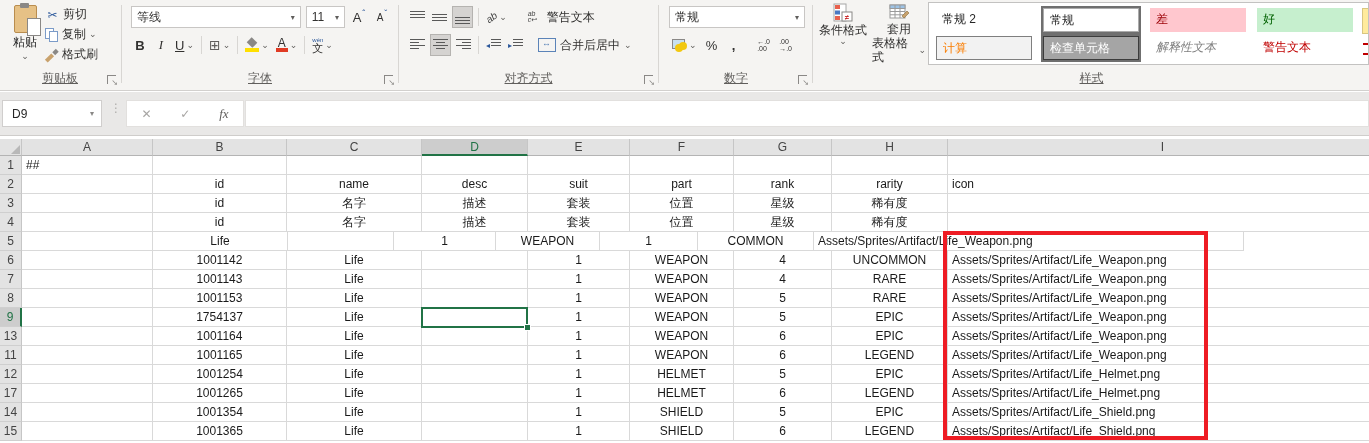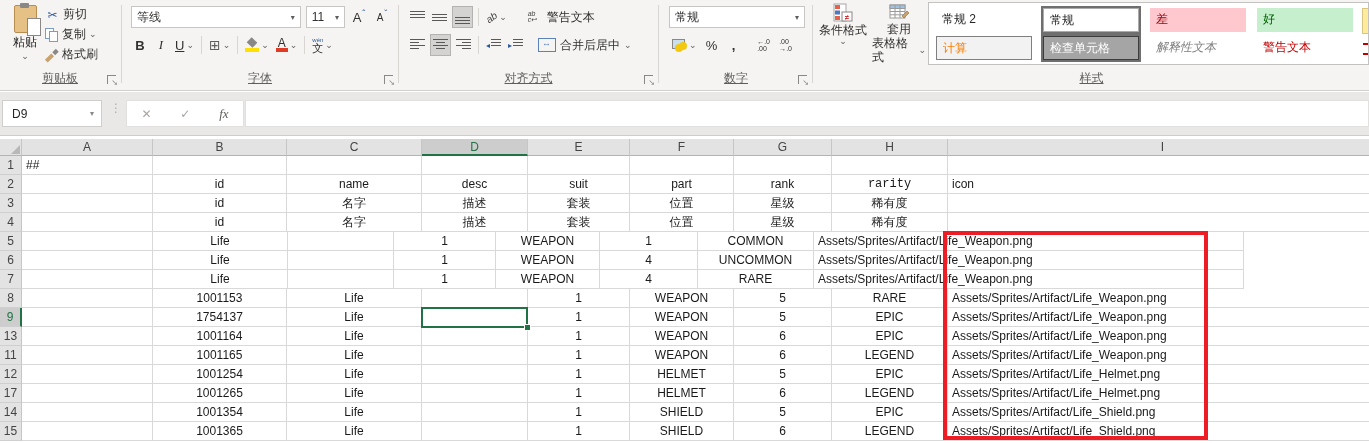--- a/index.html
+++ b/index.html
@@ -403,21 +403,21 @@
       </div>
       <div class="grow">
         <div class="grh">2</div>
         <div class="gc" style="width: 131px;"></div>
         <div class="gc" style="width: 134px;">id</div>
         <div class="gc" style="width: 135px;">name</div>
         <div class="gc" style="width: 106px;">desc</div>
         <div class="gc" style="width: 102px;">suit</div>
         <div class="gc" style="width: 104px;">part</div>
         <div class="gc" style="width: 98px;">rank</div>
-        <div class="gc" style="width: 116px; font-family: Liberation Mono, monospace;">rarity</div>
+        <div class="gc" style="width: 116px;">rarity</div>
         <div class="gc left" style="width: 430px;">icon</div>
       </div>
       <div class="grow">
         <div class="grh">3</div>
         <div class="gc" style="width: 131px;"></div>
         <div class="gc" style="width: 134px;">id</div>
         <div class="gc" style="width: 135px;">名字</div>
         <div class="gc" style="width: 106px;">描述</div>
         <div class="gc" style="width: 102px;">套装</div>
         <div class="gc" style="width: 104px;">位置</div>
@@ -444,31 +444,33 @@
         <div class="gc" style="width: 106px;"></div>
         <div class="gc" style="width: 102px;">1</div>
         <div class="gc" style="width: 104px;">WEAPON</div>
         <div class="gc" style="width: 98px;">1</div>
         <div class="gc" style="width: 116px;">COMMON</div>
         <div class="gc left" style="width: 430px;">Assets/Sprites/Artifact/Life_Weapon.png</div>
       </div>
       <div class="grow">
         <div class="grh">6</div>
         <div class="gc" style="width: 131px;"></div>
+        <div class="gc" style="width: 134px;">1001142</div>
         <div class="gc" style="width: 135px;">Life</div>
         <div class="gc" style="width: 106px;"></div>
         <div class="gc" style="width: 102px;">1</div>
         <div class="gc" style="width: 104px;">WEAPON</div>
         <div class="gc" style="width: 98px;">4</div>
         <div class="gc" style="width: 116px;">UNCOMMON</div>
         <div class="gc left" style="width: 430px;">Assets/Sprites/Artifact/Life_Weapon.png</div>
       </div>
       <div class="grow">
         <div class="grh">7</div>
         <div class="gc" style="width: 131px;"></div>
+        <div class="gc" style="width: 134px;">1001143</div>
         <div class="gc" style="width: 135px;">Life</div>
         <div class="gc" style="width: 106px;"></div>
         <div class="gc" style="width: 102px;">1</div>
         <div class="gc" style="width: 104px;">WEAPON</div>
         <div class="gc" style="width: 98px;">4</div>
         <div class="gc" style="width: 116px;">RARE</div>
         <div class="gc left" style="width: 430px;">Assets/Sprites/Artifact/Life_Weapon.png</div>
       </div>
       <div class="grow">
         <div class="grh">8</div>

